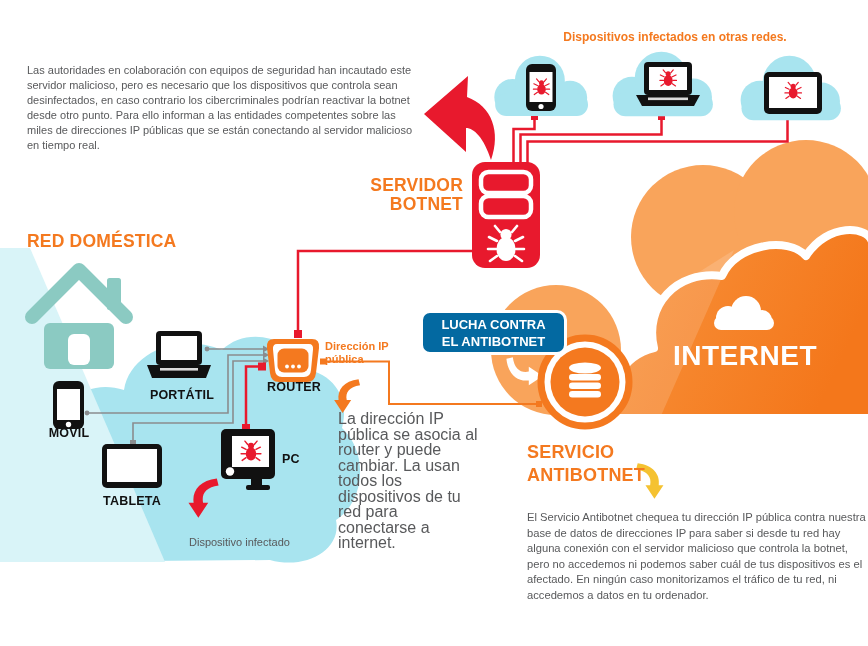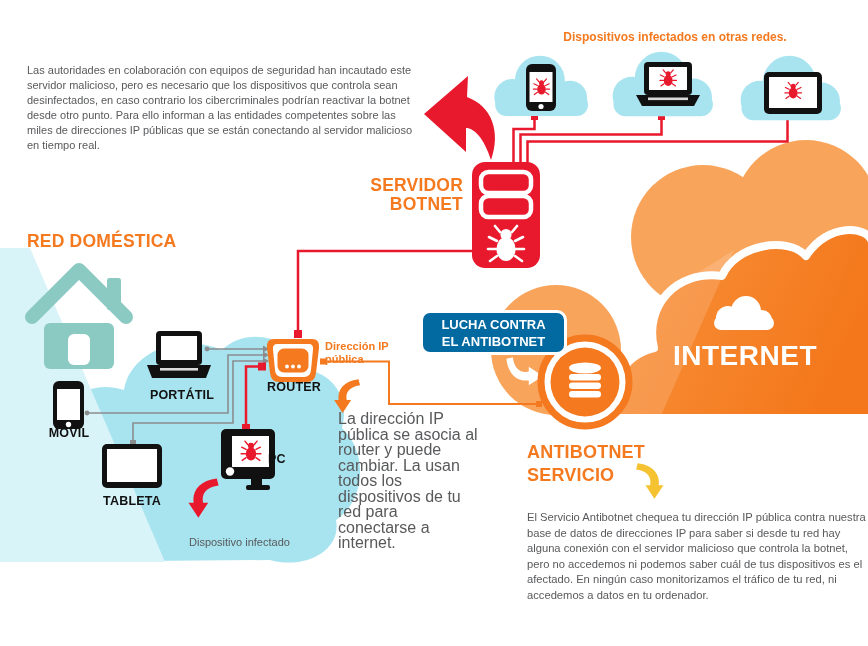--- a/index.html
+++ b/index.html
@@ -217,36 +217,36 @@
 <div class="abs h-orange big-h" style="left:27px;top:232px;">RED DOMÉSTICA</div>
 
 <div class="abs ip-label" style="left:325px;top:340px;">
   <span class="block">Dirección IP</span>
   <span class="block">pública</span>
 </div>
 
 <div class="abs dev-label" style="left:146px;top:388px;width:68px;text-align:right;">PORTÁTIL</div>
 <div class="abs dev-label" style="left:45px;top:426px;width:48px;">MÓVIL</div>
 <div class="abs dev-label" style="left:101px;top:494px;width:62px;">TABLETA</div>
-<div class="abs dev-label" style="left:268px;top:452px;text-align:center;">PC</div>
+<div class="abs dev-label" style="left:282px;top:452px;text-align:center;">PC</div>
 <div class="abs dev-label" style="left:265px;top:380px;width:58px;">ROUTER</div>
 
 <div class="abs badge" style="left:420px;top:310px;width:141px;height:39px;">
   <span>LUCHA CONTRA</span>
   <span>EL ANTIBOTNET</span>
 </div>
 
 <div class="abs internet-label" style="left:660px;top:340px;width:170px;">INTERNET</div>
 
 <div class="abs para" style="left:338px;top:411px;width:142px;line-height:15.5px;font-size:16px;">La dirección IP pública se asocia al router y puede cambiar. La usan todos los dispositivos de tu red para conectarse a internet.</div>
 
 <div class="abs para" style="left:189px;top:535px;width:190px;">
   <span class="block">Dispositivo infectado</span>
 </div>
 
 <div class="abs h-orange" style="left:527px;top:441px;font-size:18px;line-height:23px;">
+  <span class="block">SERVICIO</span>
   <span class="block">ANTIBOTNET</span>
-  <span class="block">SERVICIO</span>
 </div>
 
 <div class="abs para" style="left:527px;top:510px;width:342px;font-size:11.2px;line-height:15.5px;">El Servicio Antibotnet chequea tu dirección IP pública contra nuestra base de datos de direcciones IP para saber si desde tu red hay alguna conexión con el servidor malicioso que controla la botnet, pero no accedemos ni podemos saber cuál de tus dispositivos es el afectado. En ningún caso monitorizamos el tráfico de tu red, ni accedemos a datos en tu ordenador.</div>
 
 </div>
 
 </body></html>

